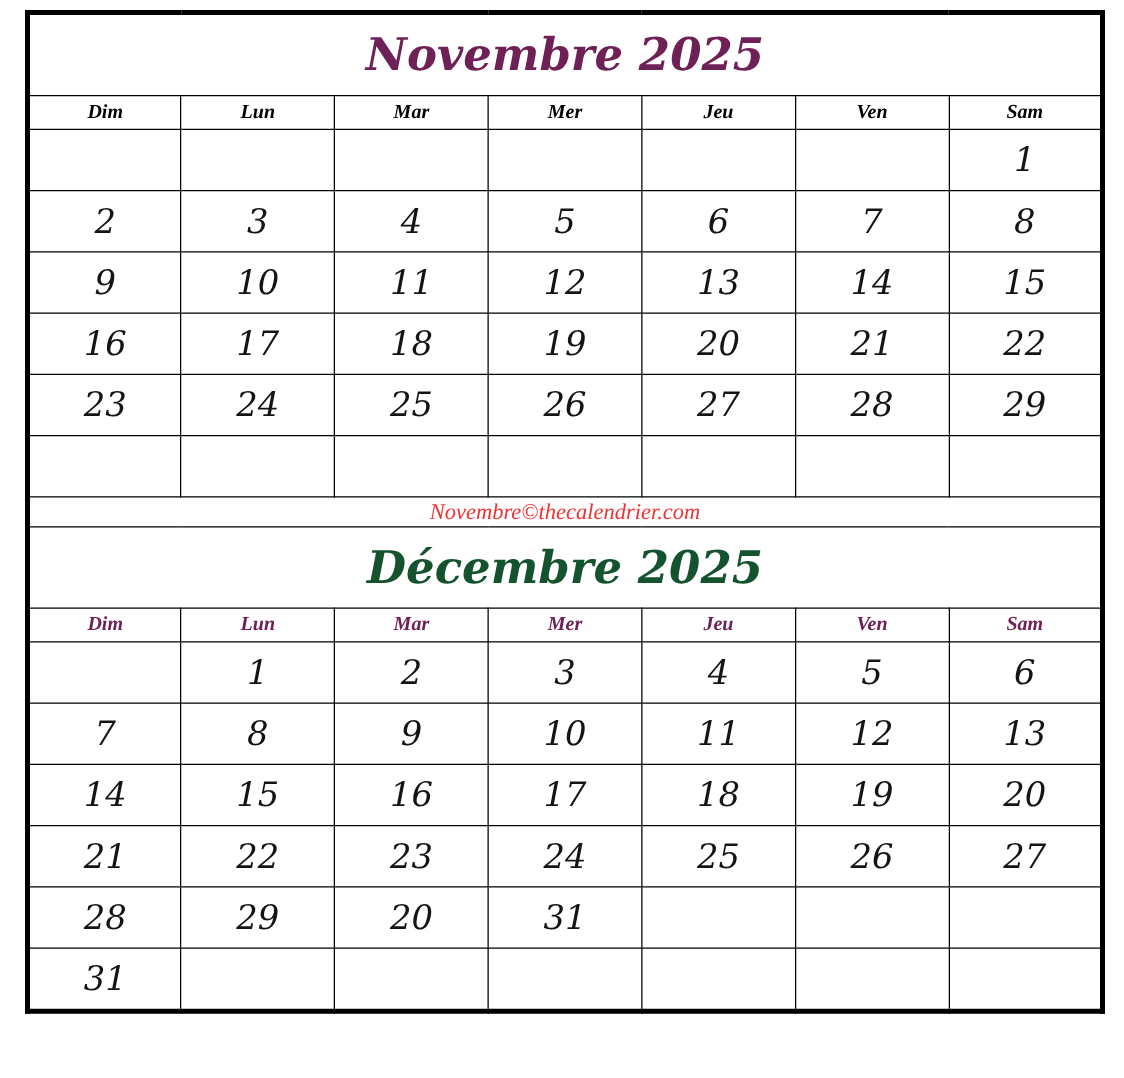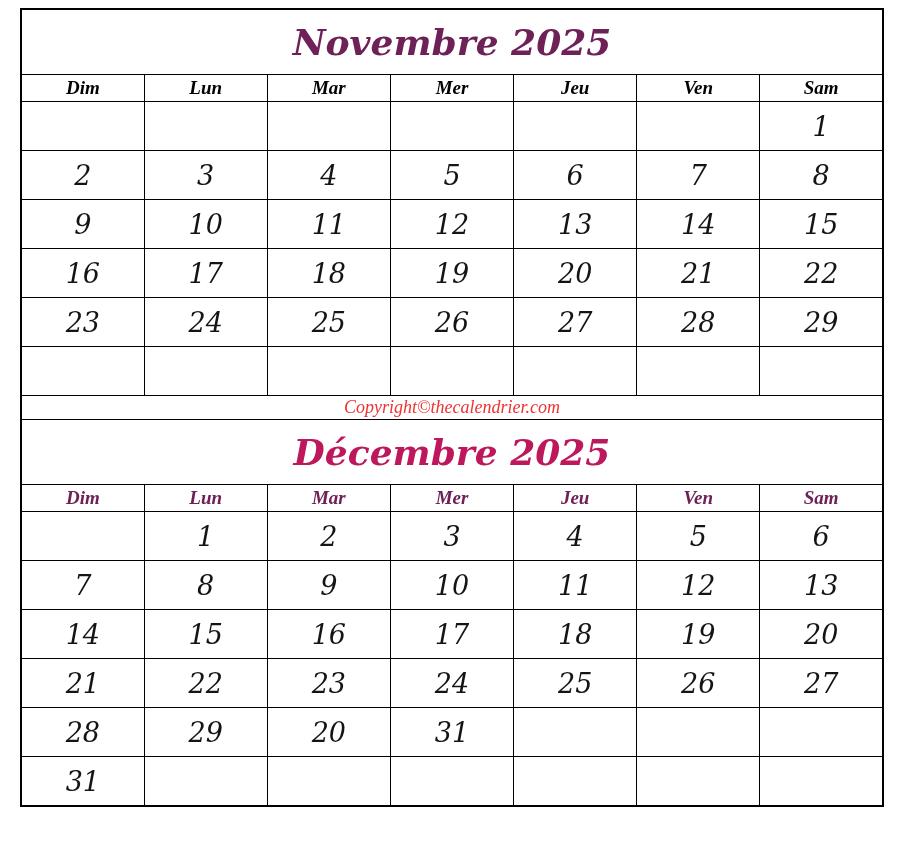--- a/index.html
+++ b/index.html
@@ -13,21 +13,21 @@
   .calendar-page {
     position: absolute;
     left: 20px;
     top: 8px;
     width: 864px;
   }
   table.cal {
     border-collapse: collapse;
     table-layout: fixed;
     width: 864px;
-    border: 2px solid #000000;
+    border: 4px solid #000000;
     background: #ffffff;
   }
   table.cal td {
     border: 1.5px solid #000;
     text-align: center;
     vertical-align: middle;
     padding: 0;
     overflow: hidden;
     white-space: nowrap;
   }
@@ -37,21 +37,21 @@
     font-weight: bold;
     font-style: italic;
     font-size: 36px;
     letter-spacing: 0px;
   }
   .weekday-row td {
     height: 26px;
     font-family: "Liberation Serif", serif;
     font-weight: bold;
     font-style: italic;
-    font-size: 19px;
+    font-size: 16px;
     color: #000000;
   }
   .week-row td {
     height: 48px;
     font-family: "DejaVu Serif", serif;
     font-style: italic;
     font-size: 27px;
     color: #141414;
   }
   .copyright-row td {
@@ -129,25 +129,25 @@
           <td></td>
           <td></td>
           <td></td>
           <td></td>
           <td></td>
           <td></td>
           <td></td>
         </tr>
 
     <tr class="copyright-row">
-      <td colspan="7" style="color: rgb(238, 51, 51);">Copyright©thecalendrier.com</td>
+      <td colspan="7" style="color: rgb(238, 51, 51);">Novembre©thecalendrier.com</td>
     </tr>
 
     <tr class="title-row">
-      <td colspan="7" style="color: #be185d;">Décembre 2025</td>
+      <td colspan="7" style="color: #14532d;">Décembre 2025</td>
     </tr>
     <tr class="weekday-row">
           <td style="color: rgb(110, 33, 87);">Dim</td>
           <td style="color: rgb(110, 33, 87);">Lun</td>
           <td style="color: rgb(110, 33, 87);">Mar</td>
           <td style="color: rgb(110, 33, 87);">Mer</td>
           <td style="color: rgb(110, 33, 87);">Jeu</td>
           <td style="color: rgb(110, 33, 87);">Ven</td>
           <td style="color: rgb(110, 33, 87);">Sam</td>
         </tr>

